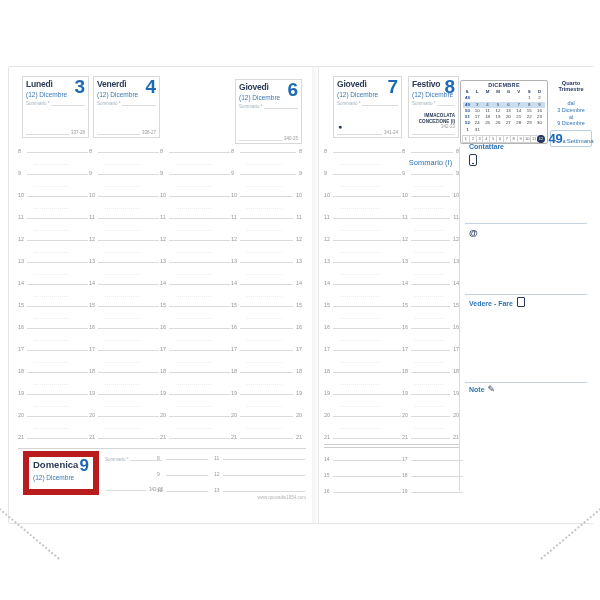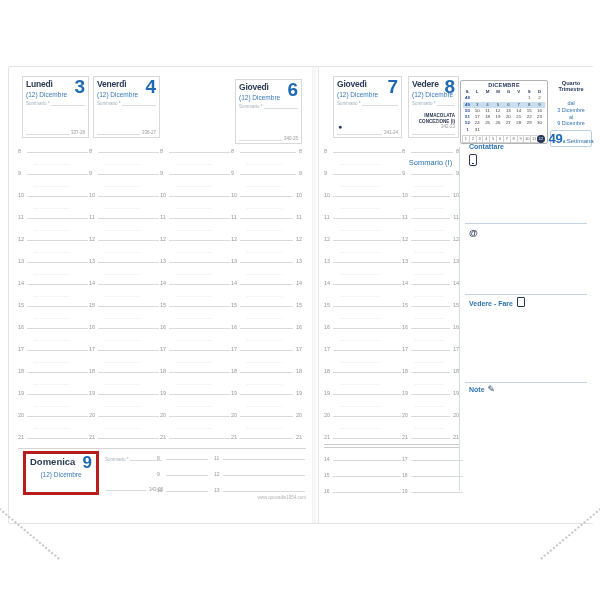--- a/index.html
+++ b/index.html
@@ -33,21 +33,21 @@
   .hnum.r{min-width:0;margin-left:2px;}
   .hline{flex:1;border-bottom:1px solid #dadada;margin:0 1px 1px 1px;}
   .half{position:absolute;border-bottom:1px dotted #ececec;height:1px;}
 
   
   .festivo{position:absolute;color:#2e75b6;font-size:7.5px;text-align:center;}
   .dbl{position:absolute;height:2px;border-top:1px solid #cccccc;border-bottom:1px solid #cccccc;}
   .sline{position:absolute;border-bottom:1px solid #d5d5d5;}
 
   
-  .sun-box{position:absolute;border:3px solid #b91c1c;background:#fff;box-sizing:border-box;text-align:center;}
+  .sun-box{position:absolute;border:6px solid #b91c1c;background:#fff;box-sizing:border-box;}
   .sun-top{display:flex;justify-content:space-between;align-items:flex-start;padding:2px 4px 0 4px;}
   .sun-name{font-size:9.5px;font-weight:bold;color:#2b3a55;line-height:11px;}
   .sun-num{font-size:17px;font-weight:bold;color:#1d69b4;line-height:14px;}
   .sun-date{font-size:6.5px;color:#3a78b8;padding:1px 4px;}
   .srow{position:absolute;display:flex;align-items:flex-end;height:7px;}
   .srow .hnum{font-size:5px;}
   .website{position:absolute;font-size:4.5px;color:#b3b3b3;text-align:right;}
 
   
   .cal{position:absolute;border:1px solid #b3b3b3;border-radius:2px;background:#fff;padding:1px 2px;box-sizing:border-box;}
@@ -550,21 +550,21 @@
           <span class="hnum">20</span>
           <div class="hline"></div>
         </div>
         <div class="half" style="left: 22.16px; top: 360px; width: 39px; height: 1px;"></div>
         <div class="hrow" style="left: 5px; top: 365px; width: 78px; height: 8px;">
           <span class="hnum">21</span>
           <div class="hline"></div>
         </div>
         <div class="dh" style="left: 89px; top: 9px; width: 51px; height: 62px;">
           <div class="dh-top">
-            <span class="dh-name">Vedere</span>
+            <span class="dh-name">Festivo</span>
             <span class="dh-num">8</span>
           </div>
           <div class="dh-date">(12) Dicembre</div>
           <div class="dh-som">
             <span class="dh-somtext">Sommario *</span>
             <span class="somline"></span>
           </div>
           <div class="dh-bottom">
             <span class="bline"></span>
           </div>

